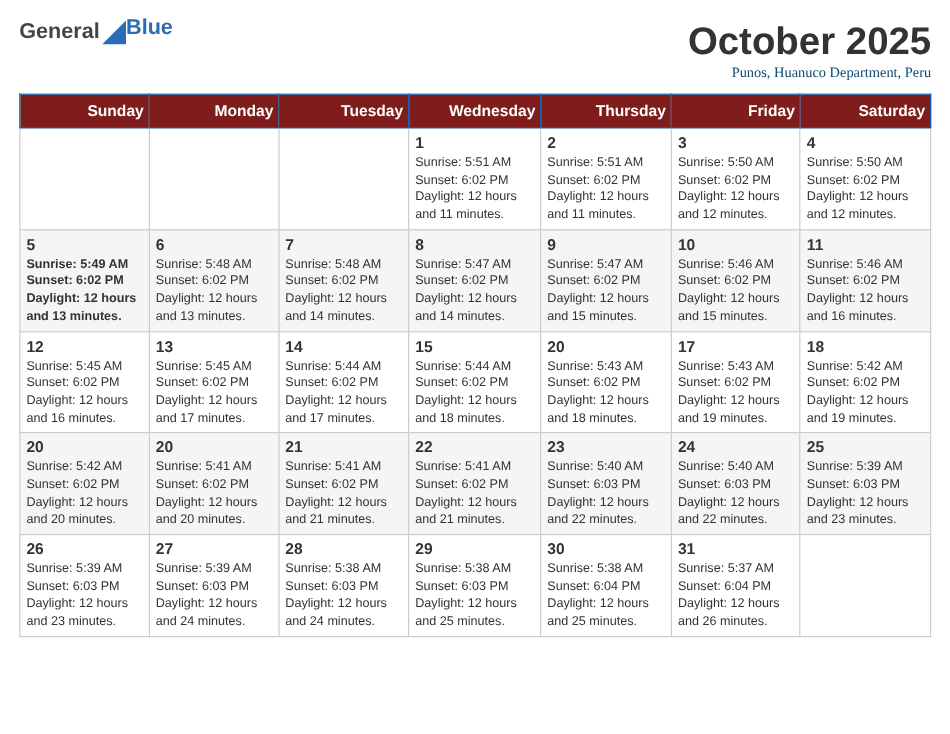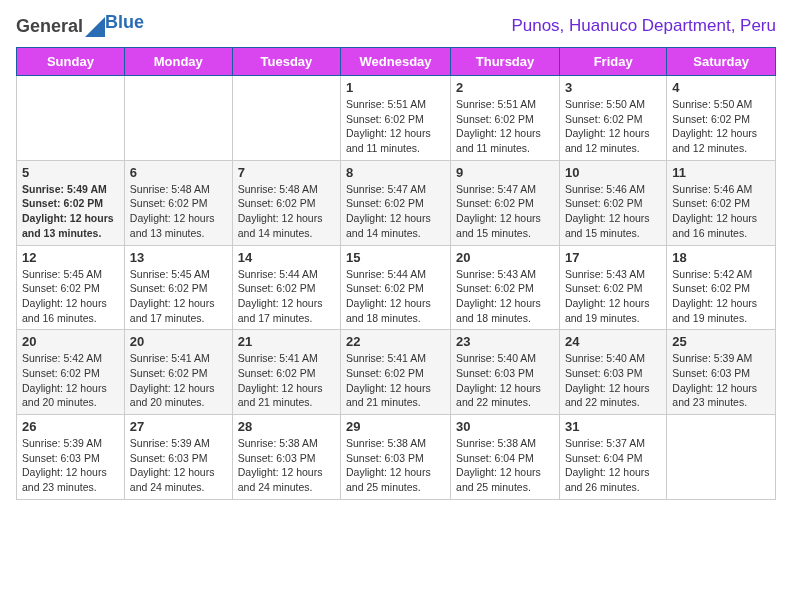--- a/index.html
+++ b/index.html
@@ -26,34 +26,35 @@
     }
     .title-area {
       text-align: right;
     }
     .cal-title {
       font-size: 32px;
       font-weight: bold;
       color: #333;
     }
     .cal-subtitle {
-      font-size: 17px;
-      color: #6d28d9;
+      font-size: 12px;
+      color: #0c4a6e;
+      font-family: Liberation Serif, serif;
     }
     .calendar {
       width: 100%;
       border-collapse: collapse;
       border: 1px solid #ccc;
     }
     .calendar th {
-      background: #d946ef;
+      background: #7f1d1d;
       color: #fff;
       font-size: 13px;
       padding: 6px 4px;
-      text-align: center;
+      text-align: right;
       border: 1px solid #1a5da5;
     }
     .calendar td {
       vertical-align: top;
       border: 1px solid #ccc;
       padding: 4px 5px;
       width: 113px;
       min-height: 80px;
       background: #fff;
     }
@@ -84,20 +85,21 @@
       <span style="font-size:18px;font-weight:bold;color:#444;">General</span>
       <span>
         <svg width="20" height="20" viewBox="0 0 20 20" style="vertical-align:middle;margin-left:2px;">
           <polygon points="0,20 20,20 20,0" fill="#2a6db5"></polygon>
         </svg>
       </span>
     </div>
     <span style="font-size:18px;font-weight:bold;color:#2a6db5;margin-top:-4px;">Blue</span>
   </div>
   <div class="title-area">
+    <div class="cal-title">October 2025</div>
     <div class="cal-subtitle">Punos, Huanuco Department, Peru</div>
   </div>
 </div>
 
 <table class="calendar">
   <thead>
     <tr>
       <th>Sunday</th>
       <th>Monday</th>
       <th>Tuesday</th>

